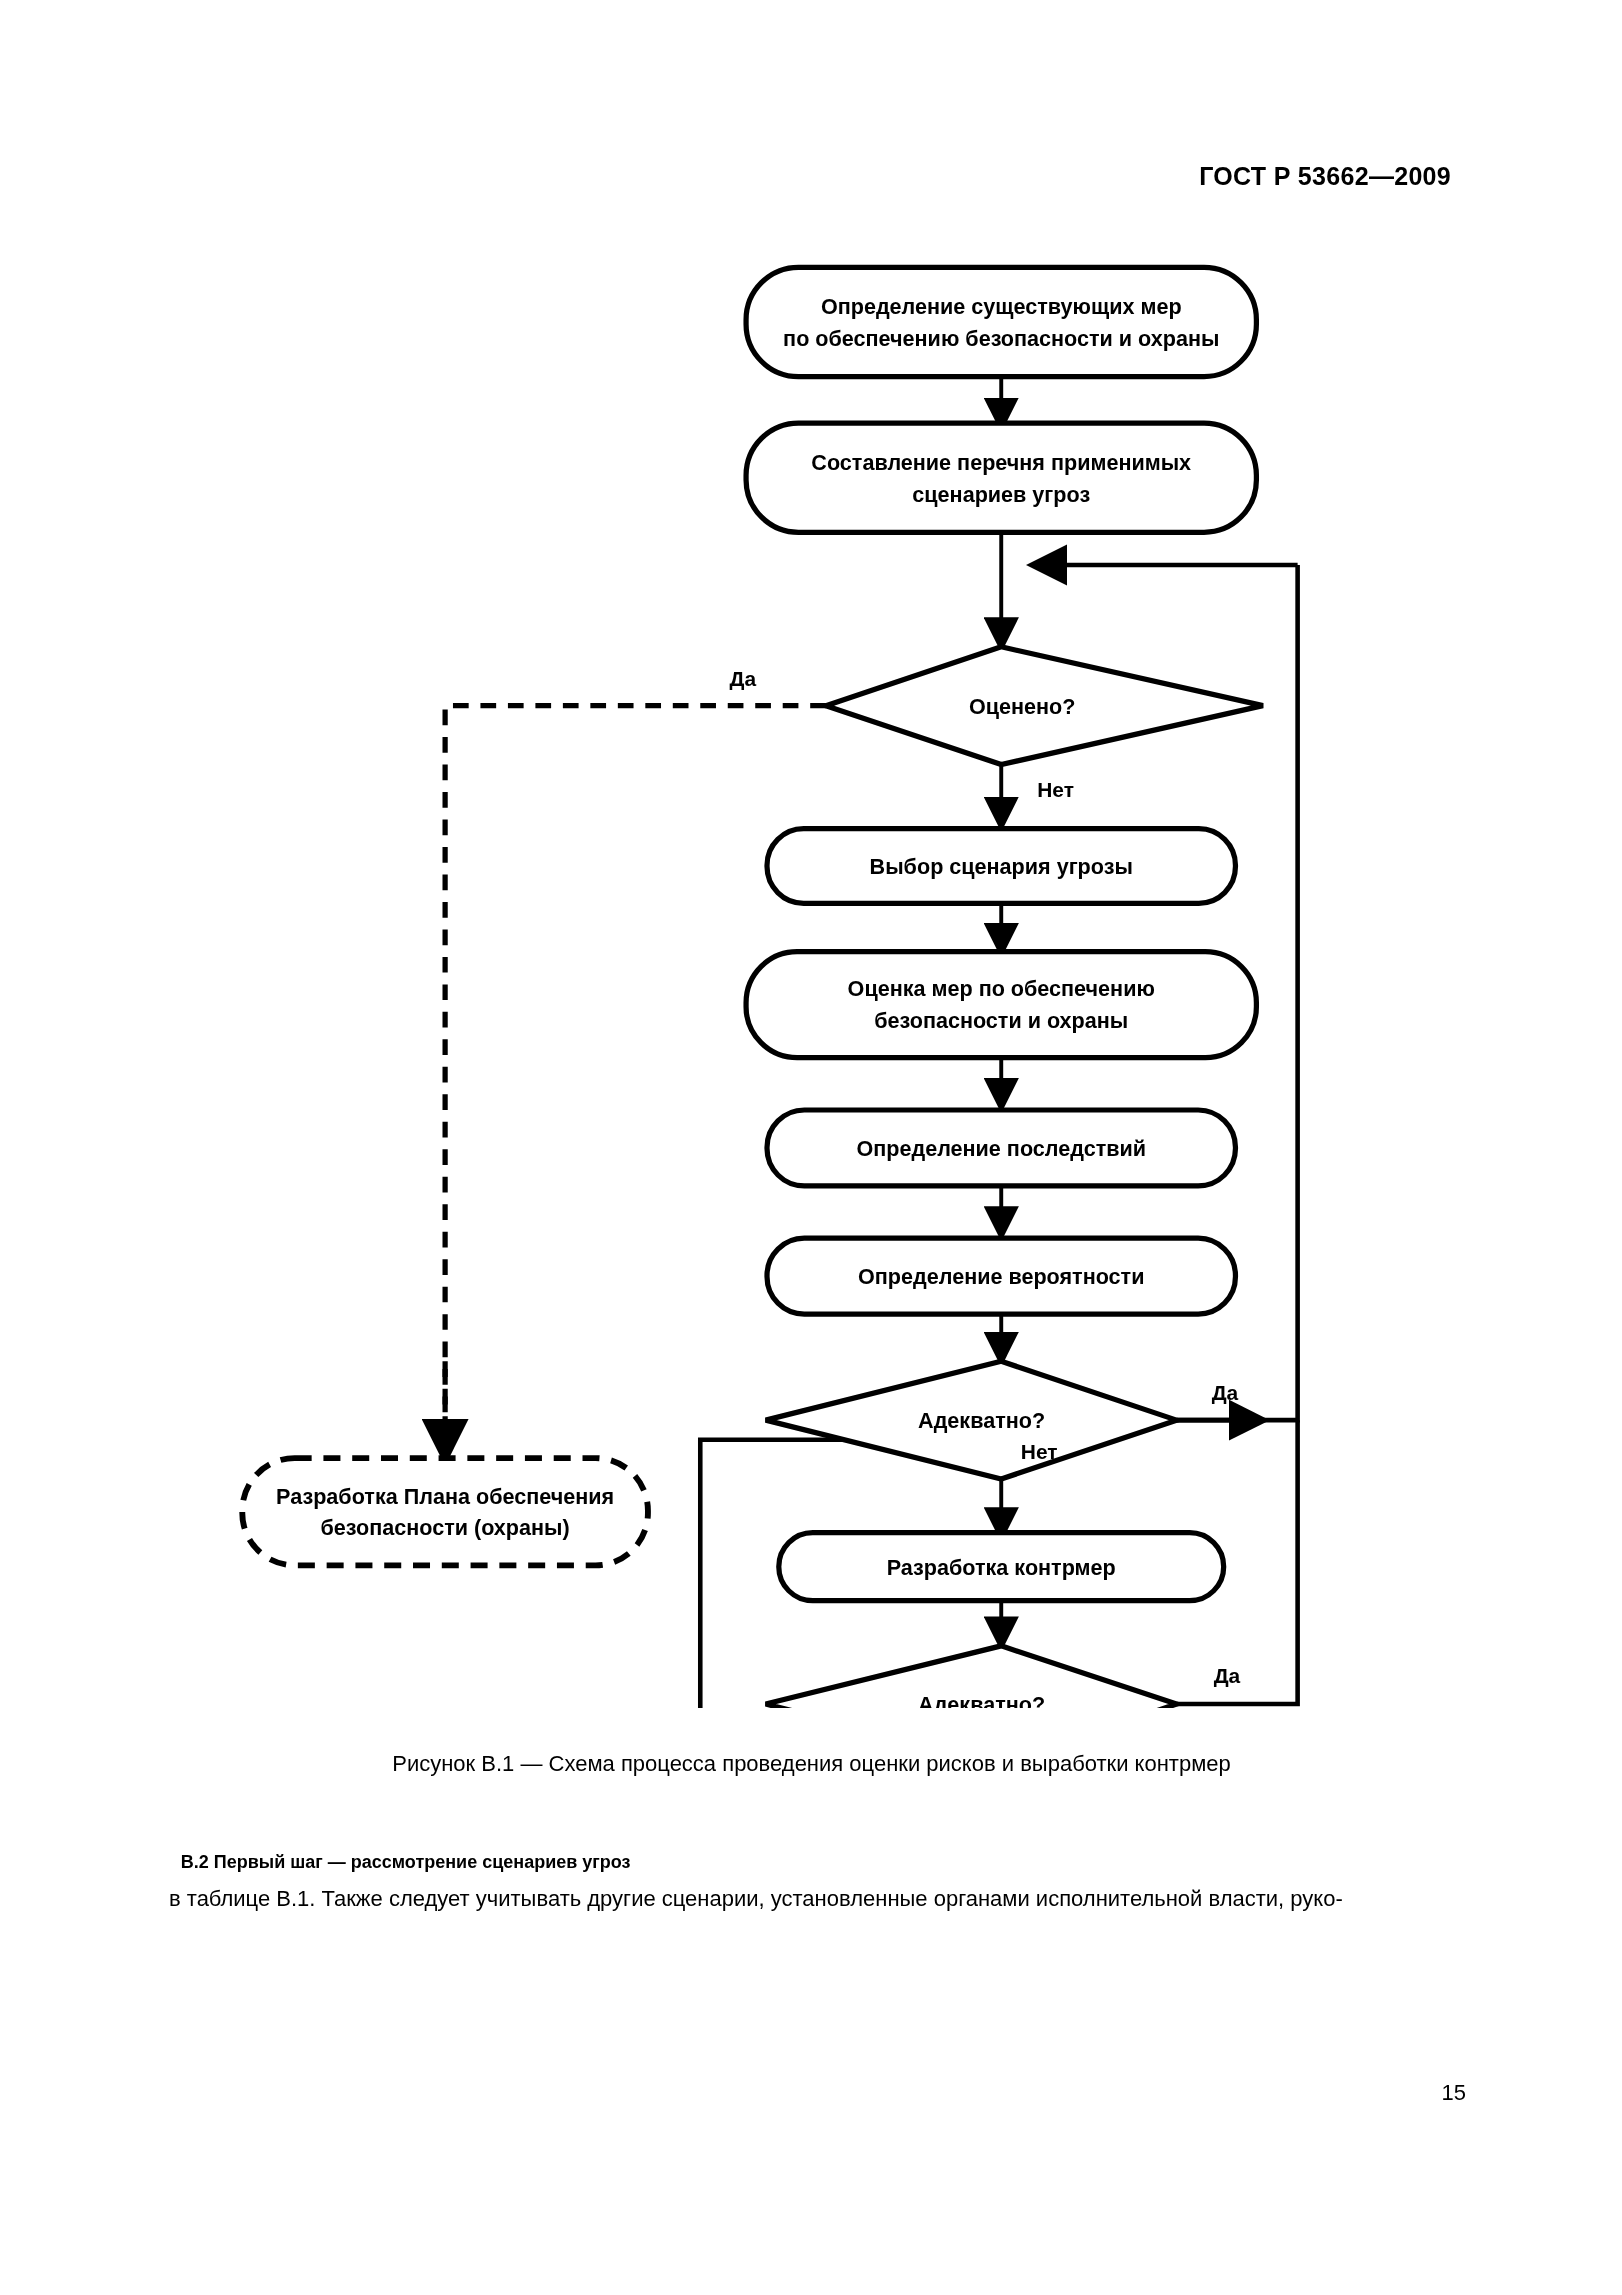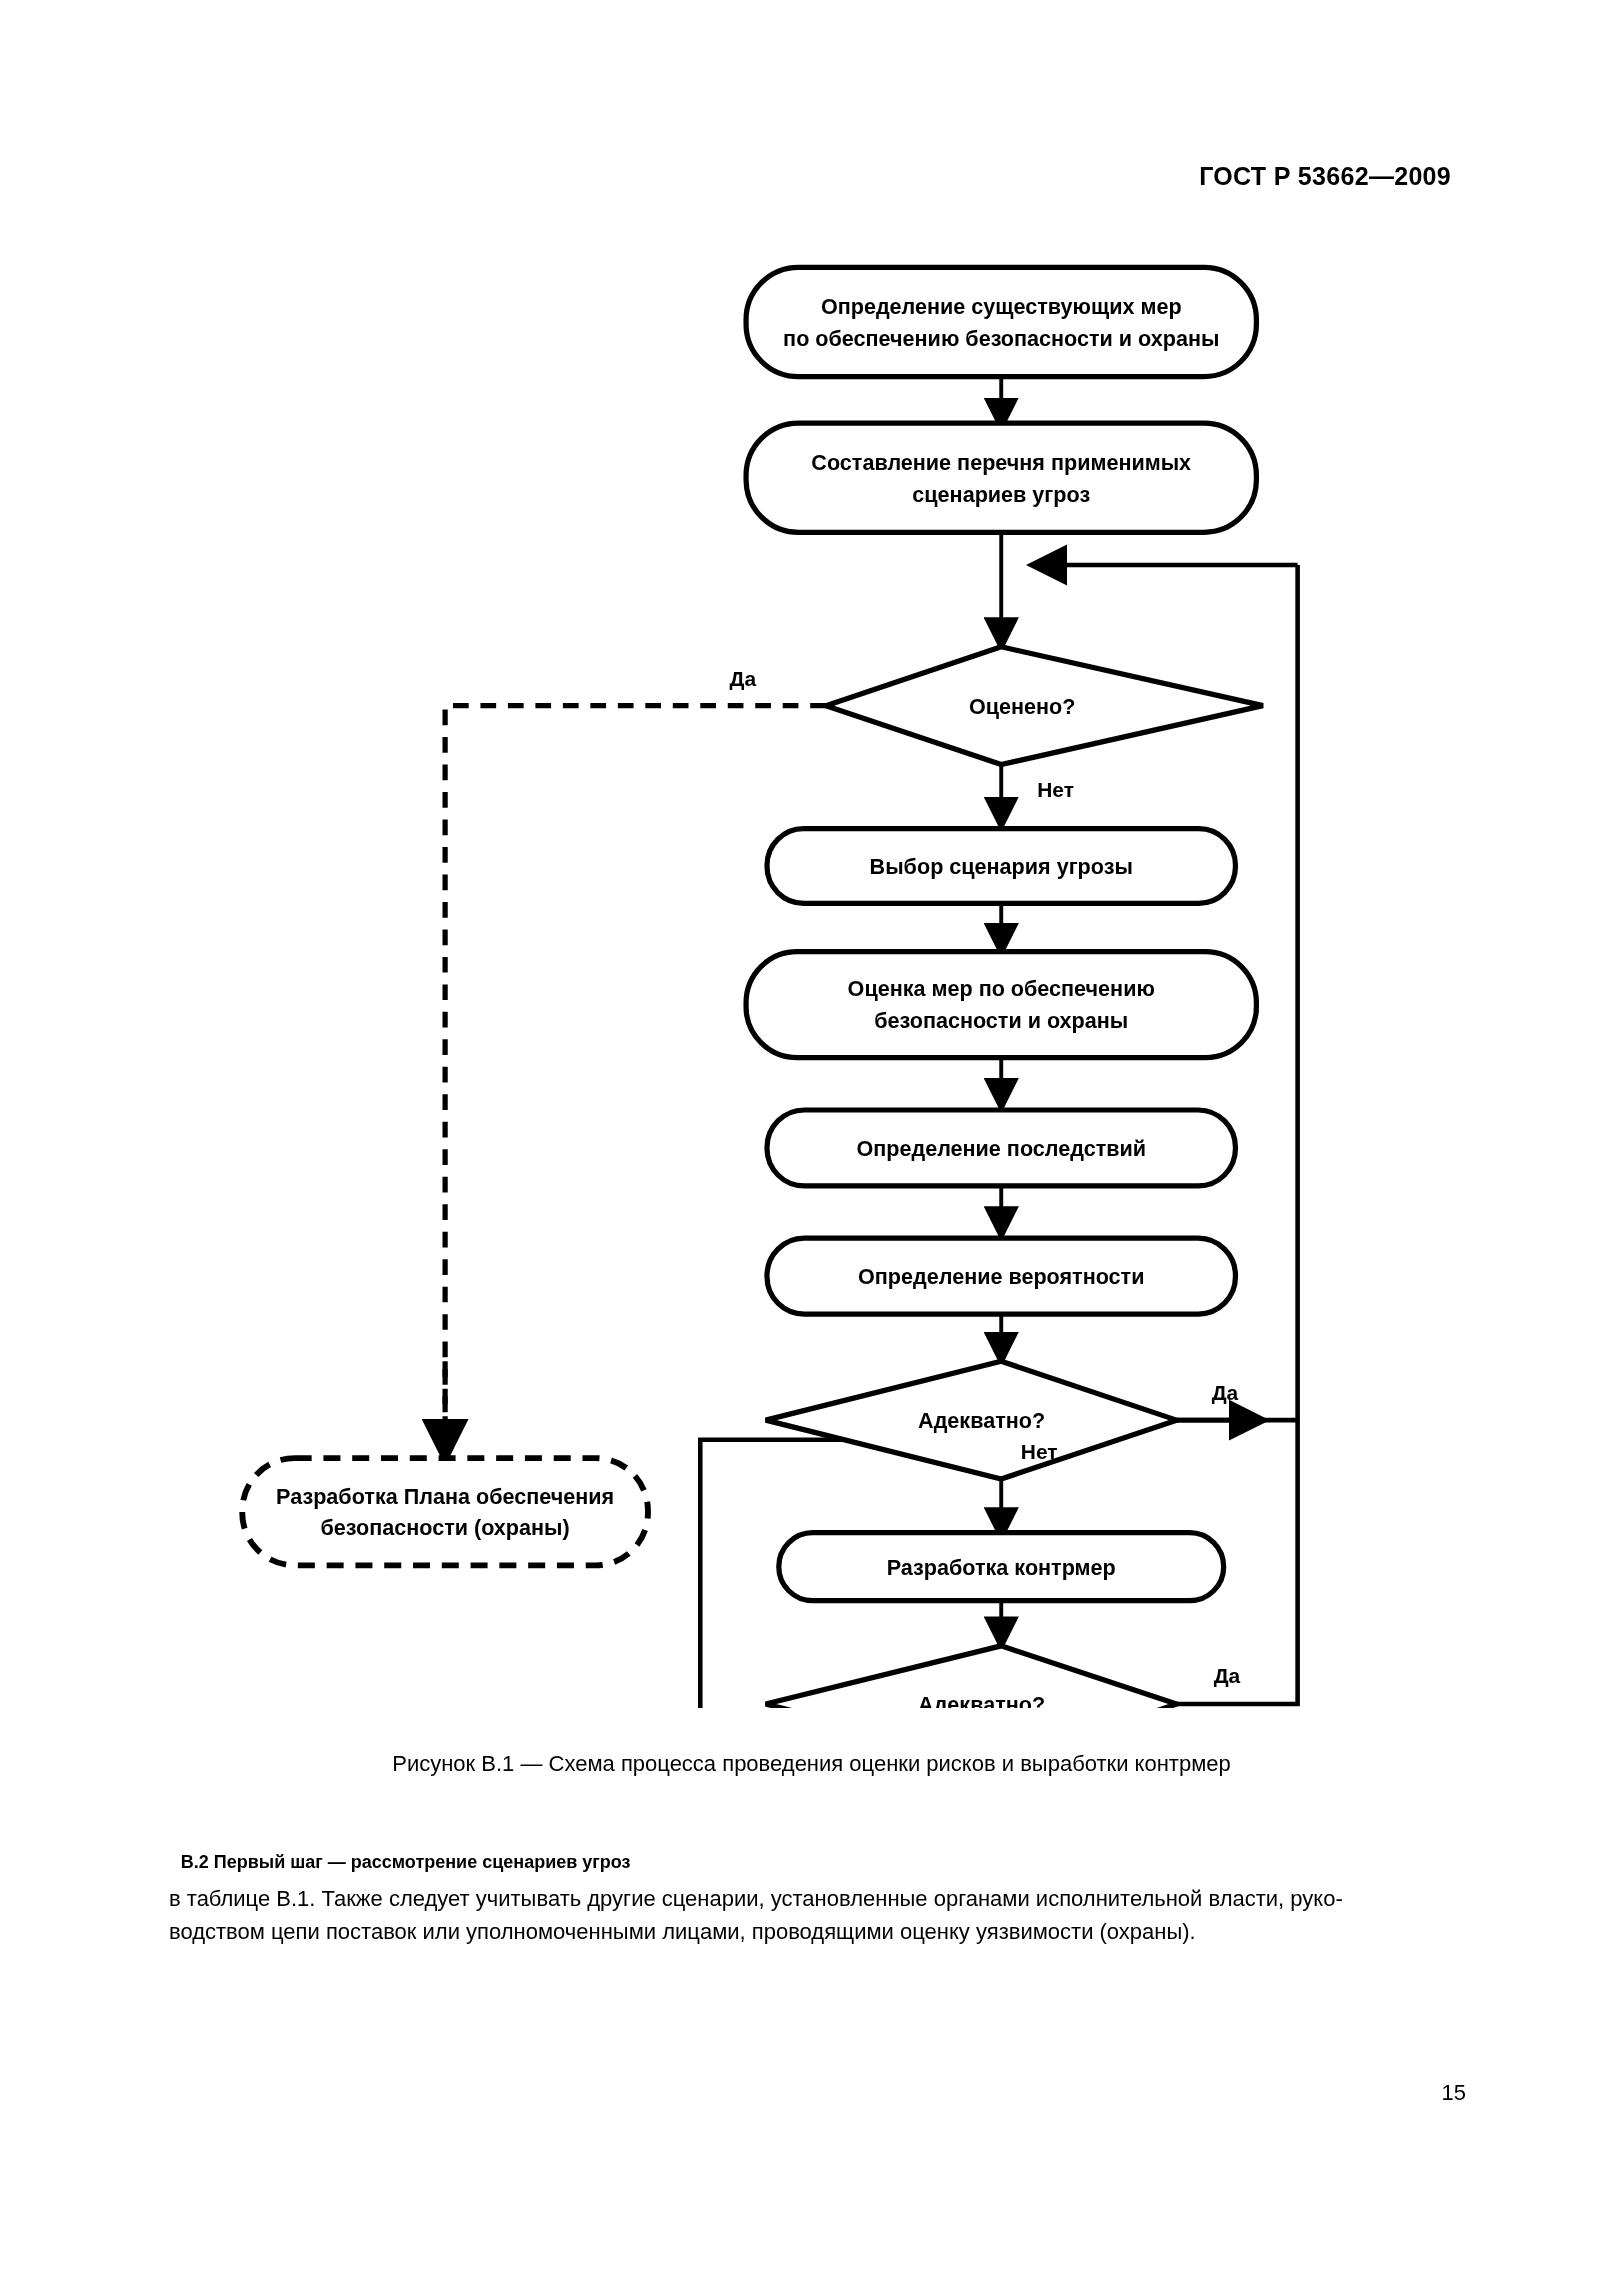--- a/index.html
+++ b/index.html
@@ -215,19 +215,18 @@
       </g>
 
     </svg>
   </div>
 
   <div class="figure-caption">Рисунок В.1 — Схема процесса проведения оценки рисков и выработки контрмер</div>
 
   <div class="body-block">
     <div class="section-heading">В.2  Первый шаг — рассмотрение сценариев угроз</div>
     <div class="body-line">в таблице В.1. Также следует учитывать другие сценарии, установленные органами исполнительной власти, руко-</div>
-    <div class="body-line">водством цепи поставок или уполномоченными лицами, проводящими оценку уязвимости (охраны).</div>
   </div>
 
   <div class="page-number">15</div>
 
 </div>
 
 
 </body></html>

